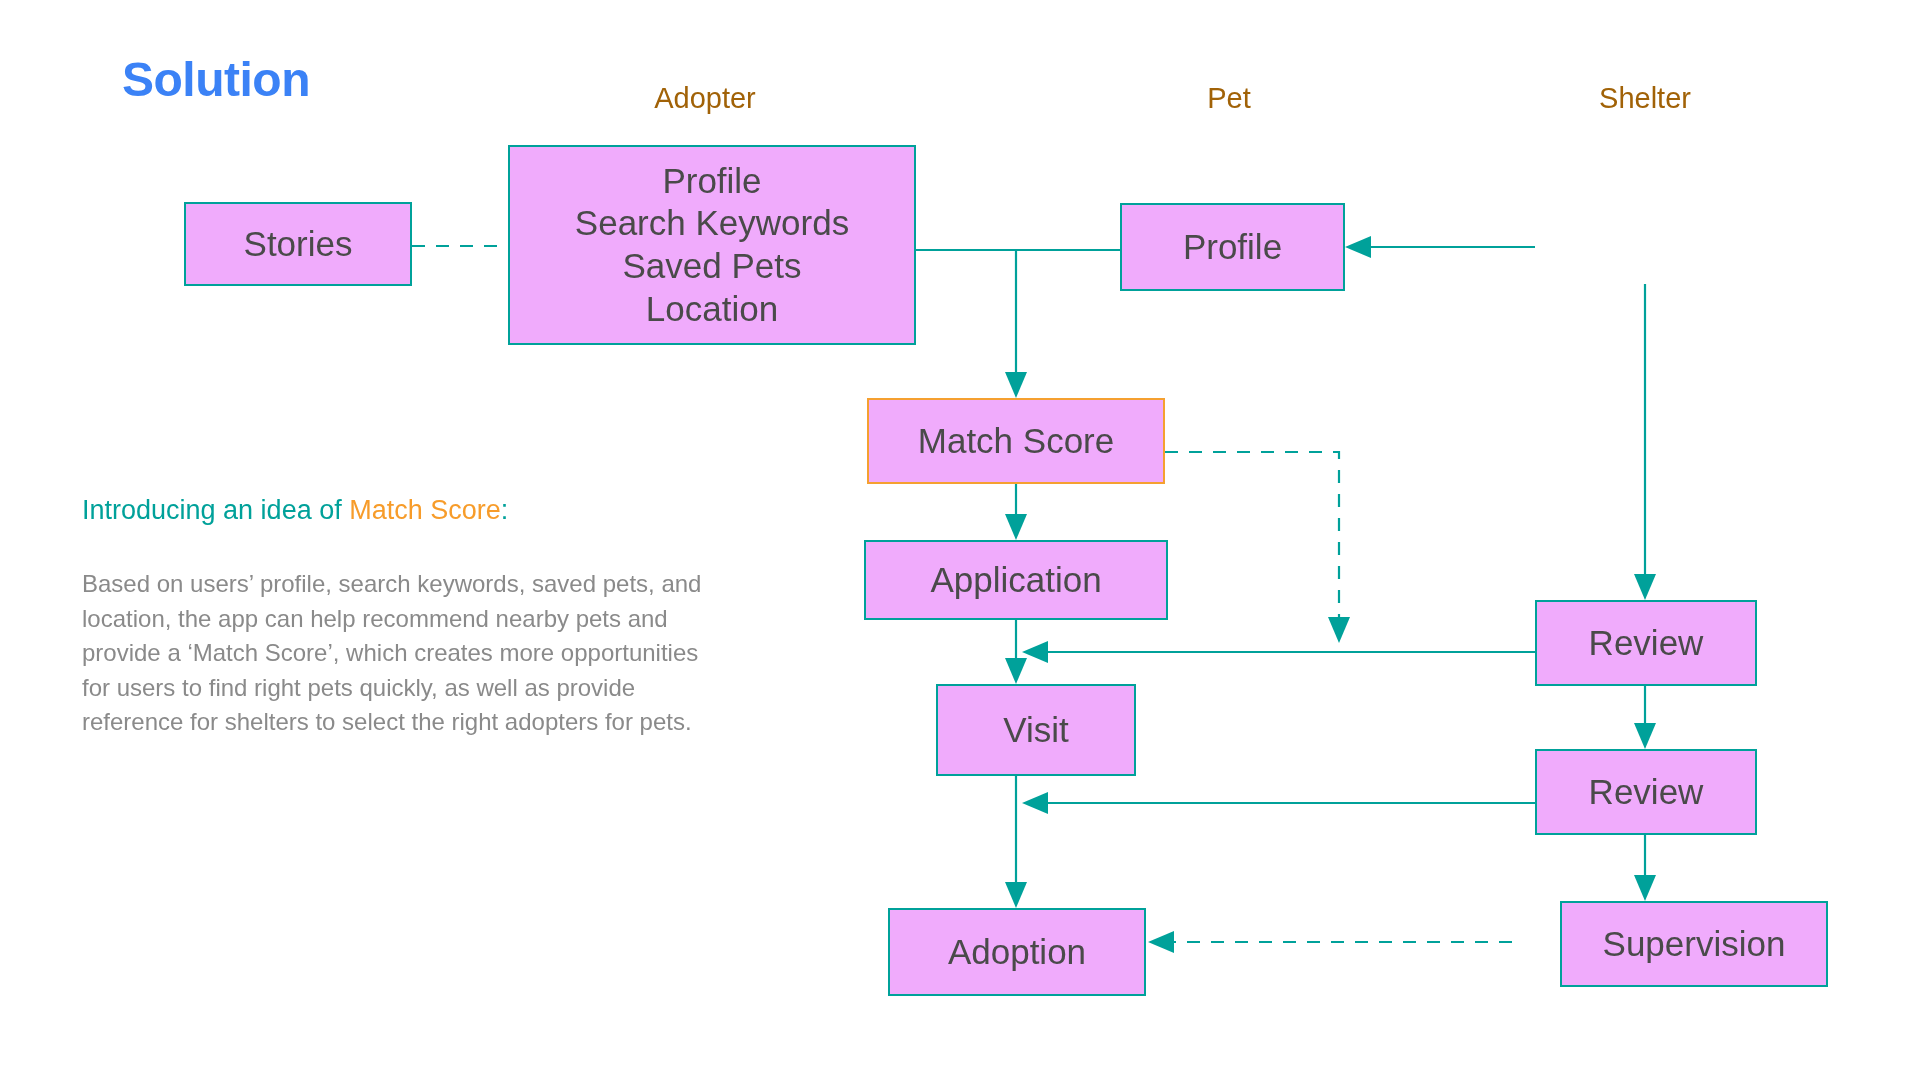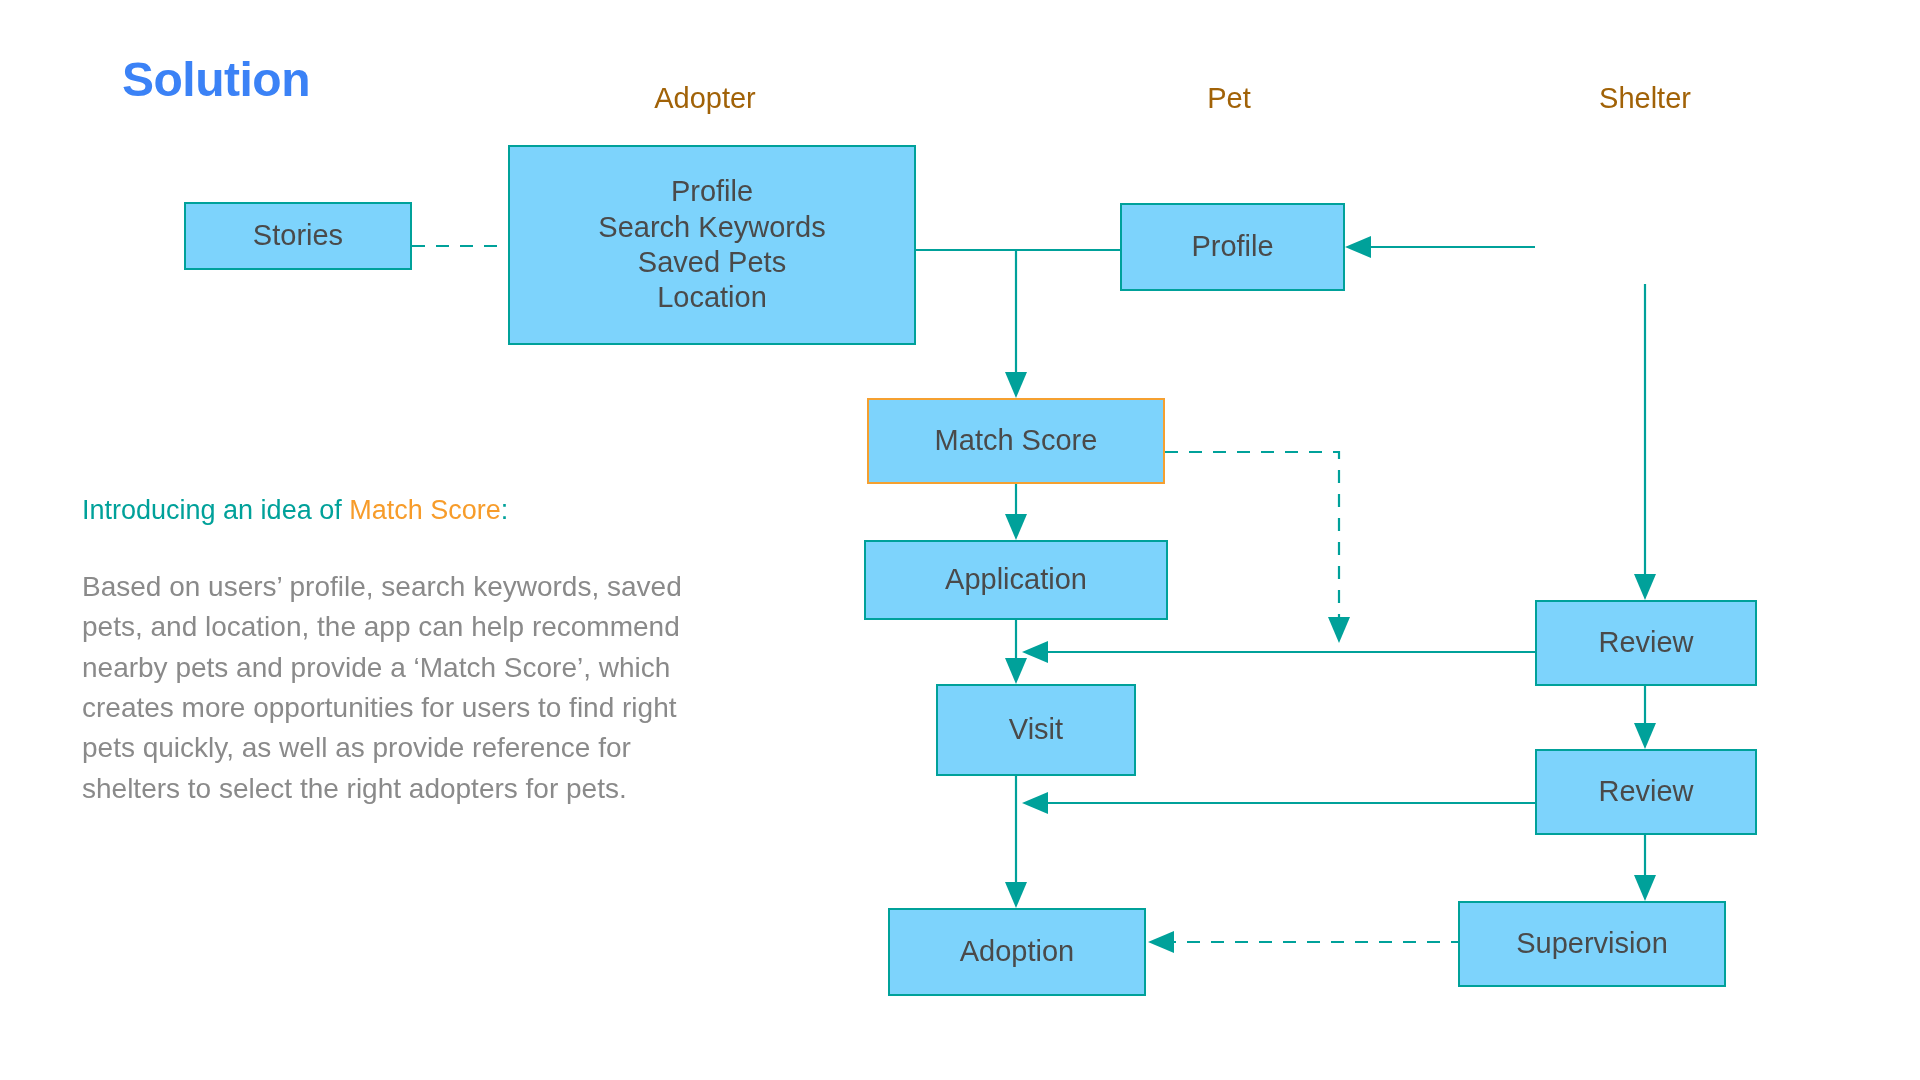--- a/index.html
+++ b/index.html
@@ -28,24 +28,24 @@
     font-size:29px;
     color:#a16207;
     white-space:nowrap;
     text-align:center;
     transform:translateX(-50%);
   }
 
   .node{
     position:absolute;
     box-sizing:border-box;
-    background:#7dd3fc;
+    background:#f0abfc;
     border:2px solid #00a19a;
     color:#4a4a4a;
-    font-size:29px;
+    font-size:35px;
     display:flex;
     align-items:center;
     justify-content:center;
     text-align:center;
     line-height:1.22;
     z-index:3;
   }
   .node.accent{
     border-color:#f5a030;
   }
@@ -59,21 +59,21 @@
     font-size:27px;
     color:#00a19a;
     white-space:nowrap;
   }
   .intro-heading .hl{color:#f79c2a;}
 
   .intro-body{
     position:absolute;
     left:82px; top:567px;
     width:640px;
-    font-size:28px;
+    font-size:24px;
     line-height:1.44;
     color:#8a8a8a;
   }
 
   svg.wires{
     position:absolute;left:0;top:0;
     width:1920px;height:1080px;
     z-index:1;
     pointer-events:none;
   }
@@ -133,21 +133,21 @@
       <polygon points="1016,908 1005,882 1027,882" fill="#00a19a" stroke="none"></polygon>
 
       <line x1="1645" y1="834" x2="1645" y2="887"></line>
       <polygon points="1645,901 1634,875 1656,875" fill="#00a19a" stroke="none"></polygon>
 
       <line x1="1512" y1="942" x2="1168" y2="942" stroke-dasharray="13 11"></line>
       <polygon points="1148,942 1174,931 1174,953" fill="#00a19a" stroke="none"></polygon>
     </g>
   </svg>
 
-  <div class="node" style="left:184px;top:202px;width:228px;height:68px;">
+  <div class="node" style="left:184px;top:202px;width:228px;height:84px;">
     <span>Stories</span>
   </div>
 
   <div class="node" style="left:508px;top:145px;width:408px;height:200px;flex-direction:column;">
     <span class="lines">
       <span>Profile</span>
       <span>Search Keywords</span>
       <span>Saved Pets</span>
       <span>Location</span>
     </span>
@@ -175,21 +175,21 @@
   </div>
 
   <div class="node" style="left:1535px;top:749px;width:222px;height:86px;">
     <span>Review</span>
   </div>
 
   <div class="node" style="left:888px;top:908px;width:258px;height:88px;">
     <span>Adoption</span>
   </div>
 
-  <div class="node" style="left:1458px;top:901px;width:268px;height:86px;">
+  <div class="node" style="left:1560px;top:901px;width:268px;height:86px;">
     <span>Supervision</span>
   </div>
 
   <div class="intro-heading">
     <span>Introducing an idea of </span><span class="hl">Match Score</span><span>:</span>
   </div>
 
   <div class="intro-body">Based on users’ profile, search keywords, saved pets, and location, the app can help recommend nearby pets and provide a ‘Match Score’, which creates more opportunities for users to find right pets quickly, as well as provide reference for shelters to select the right adopters for pets.</div>
 
 </div>

